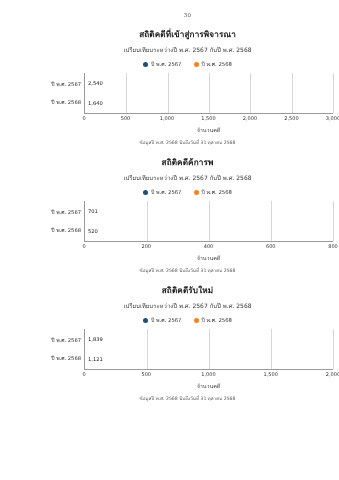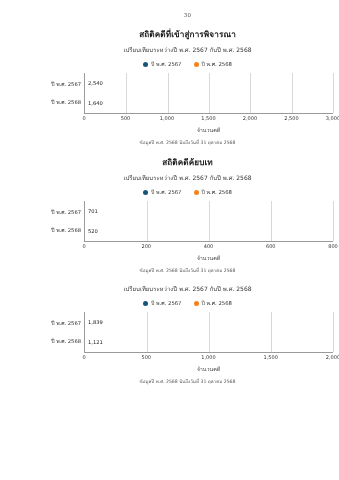--- a/index.html
+++ b/index.html
@@ -195,21 +195,21 @@
           <div class="x-tick" style="left: 33.3333%;">1,000</div>
           <div class="x-tick" style="left: 50%;">1,500</div>
           <div class="x-tick" style="left: 66.6667%;">2,000</div>
           <div class="x-tick" style="left: 83.3333%;">2,500</div>
           <div class="x-tick" style="left: 100%;">3,000</div>
         </div>
         <div class="x-title">จำนวนคดี</div>
         <div class="footnote">ข้อมูลปี พ.ศ. 2568 นับถึงวันที่ 31 ตุลาคม 2568</div>
       </div>
       <div class="chart-block">
-        <div class="chart-title">สถิติคดีค้ยบเท</div>
+        <div class="chart-title">สถิติคดีค้การพ</div>
         <div class="chart-subtitle">เปรียบเทียบระหว่างปี พ.ศ. 2567 กับปี พ.ศ. 2568</div>
         <div class="legend">
           <div class="legend-item">
             <span class="legend-dot" style="background: rgb(22, 85, 122);"></span>
             <span class="legend-label">ปี พ.ศ. 2567</span>
           </div>
           <div class="legend-item">
             <span class="legend-dot" style="background: rgb(245, 130, 31);"></span>
             <span class="legend-label">ปี พ.ศ. 2568</span>
           </div>
@@ -238,20 +238,21 @@
           <div class="x-tick" style="left: 0%;">0</div>
           <div class="x-tick" style="left: 25%;">200</div>
           <div class="x-tick" style="left: 50%;">400</div>
           <div class="x-tick" style="left: 75%;">600</div>
           <div class="x-tick" style="left: 100%;">800</div>
         </div>
         <div class="x-title">จำนวนคดี</div>
         <div class="footnote">ข้อมูลปี พ.ศ. 2568 นับถึงวันที่ 31 ตุลาคม 2568</div>
       </div>
       <div class="chart-block">
+        <div class="chart-title">สถิติคดีรับใหม่</div>
         <div class="chart-subtitle">เปรียบเทียบระหว่างปี พ.ศ. 2567 กับปี พ.ศ. 2568</div>
         <div class="legend">
           <div class="legend-item">
             <span class="legend-dot" style="background: rgb(22, 85, 122);"></span>
             <span class="legend-label">ปี พ.ศ. 2567</span>
           </div>
           <div class="legend-item">
             <span class="legend-dot" style="background: rgb(245, 130, 31);"></span>
             <span class="legend-label">ปี พ.ศ. 2568</span>
           </div>

